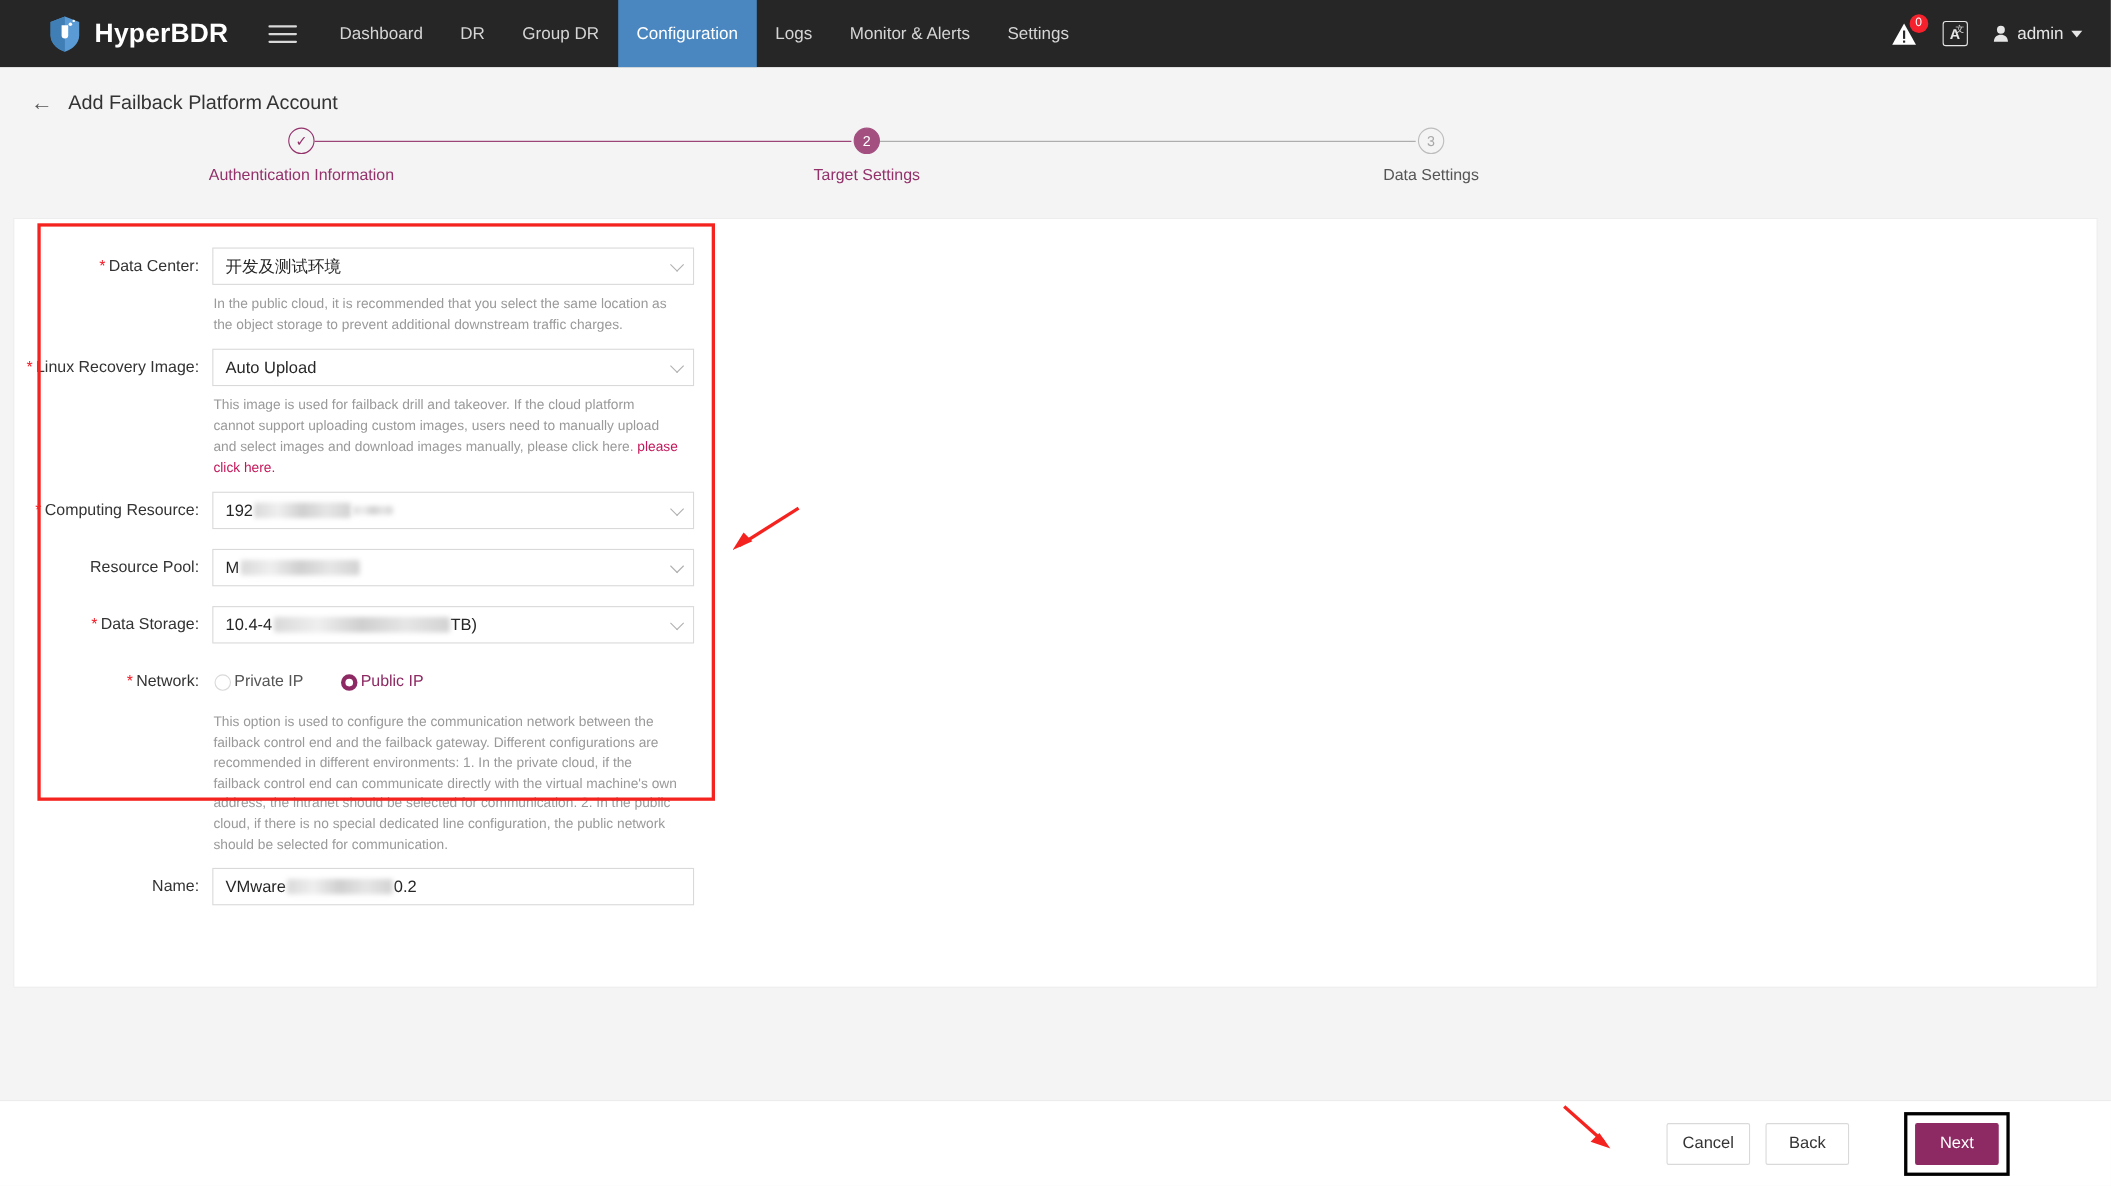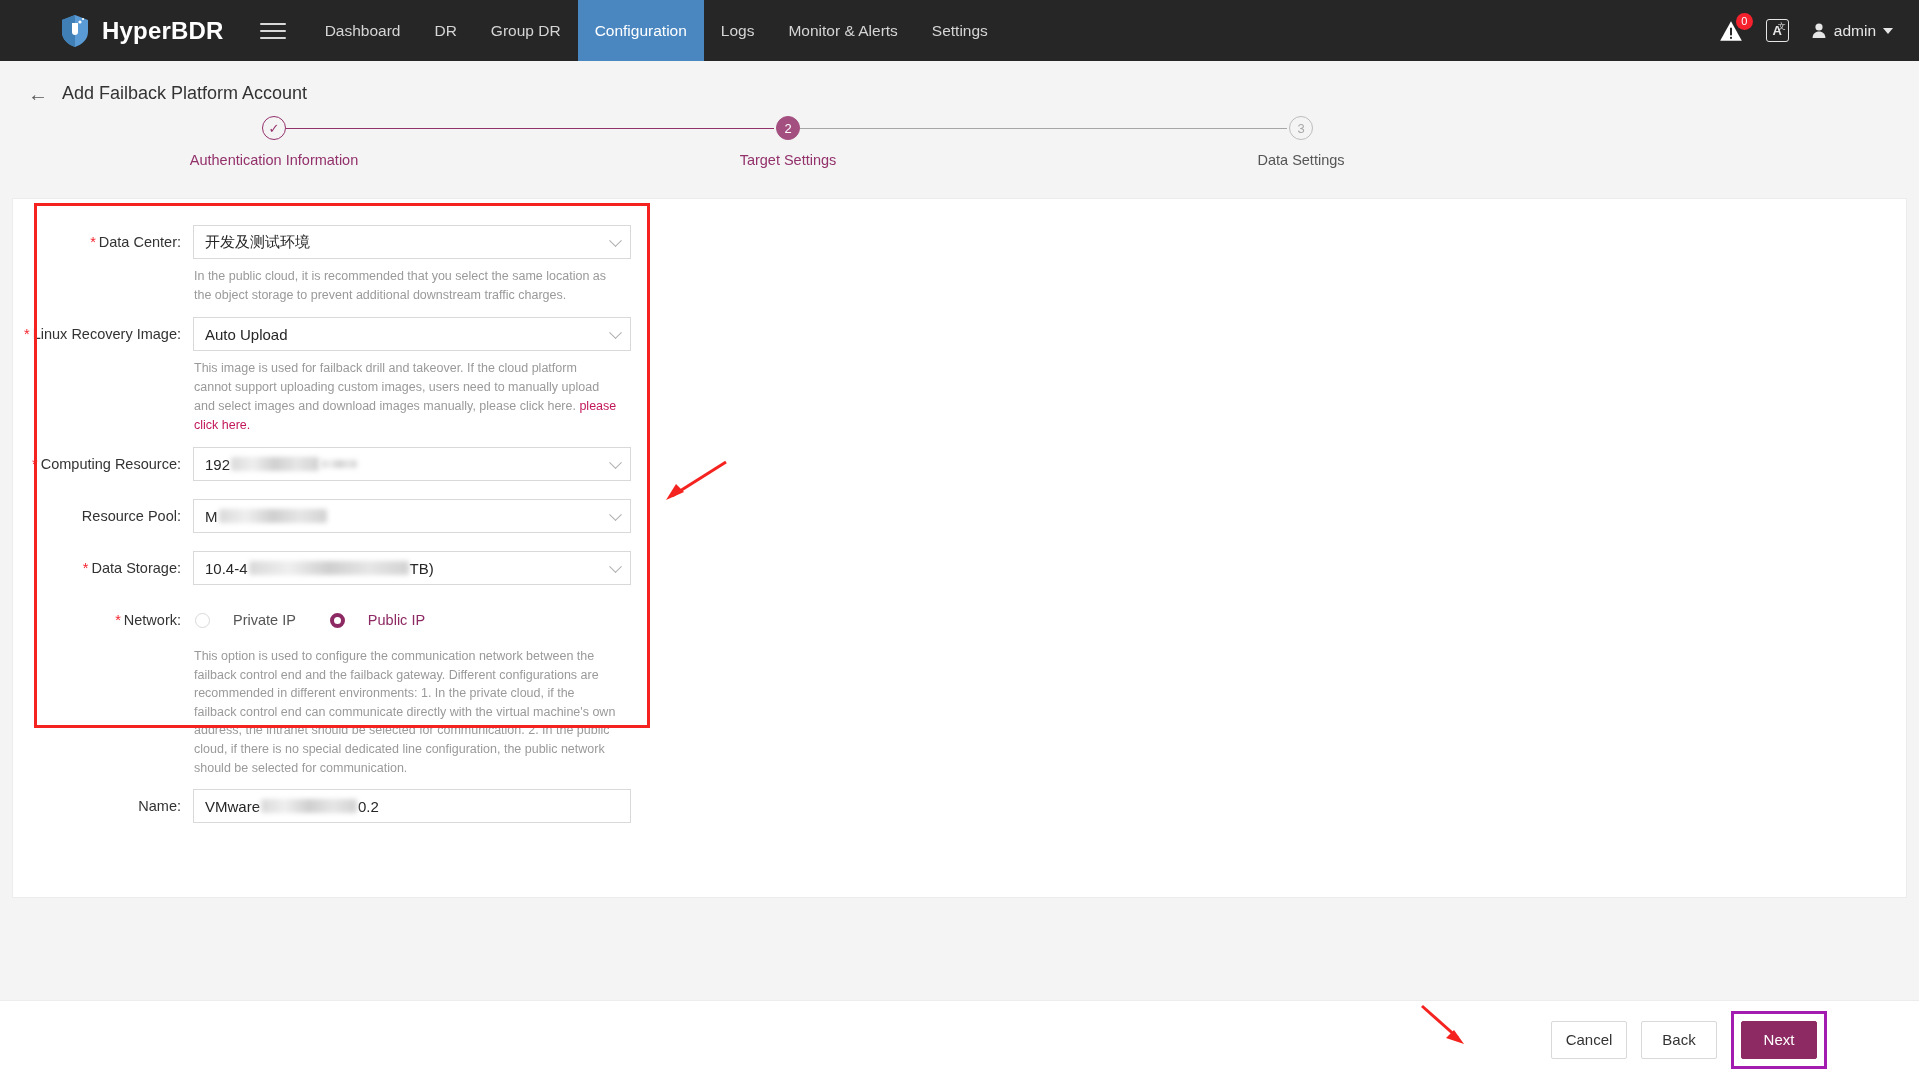--- a/index.html
+++ b/index.html
@@ -7,21 +7,21 @@
     width: 1919px; height: 1078px;
     font-family: "Liberation Sans", sans-serif;
     background: #f4f4f4; overflow: hidden;
   }
 
   
   .topnav {
     height: 61px; background: #262626; display: flex; align-items: center;
     position: relative;
   }
-  .brand { display: flex; align-items: center; padding-left: 44px; gap: 12px; margin-left: 16px; }
+  .brand { display: flex; align-items: center; padding-left: 44px; gap: 12px; }
   .logo-svg { display: block; }
   .brand-name { color: #fff; font-size: 24px; font-weight: bold; letter-spacing: .2px; }
   .hamburger { margin-left: 36px; width: 26px; display: flex; flex-direction: column; gap: 5px; cursor: pointer; }
   .hamburger i { display: block; height: 2px; background: #d8d8d8; border-radius: 1px; }
   .navlinks { display: flex; align-items: center; height: 61px; margin-left: 22px; }
   .navlink {
     color: #d5d5d5; font-size: 15.5px; height: 61px; line-height: 61px;
     padding: 0 17px; cursor: pointer; white-space: nowrap;
   }
   .navlink.active { background: #4a87c0; color: #fff; }
@@ -100,42 +100,42 @@
     font-size: 12.5px; color: #9a9a9a; line-height: 19px; padding: 8px 12px 12px 1px;
     max-width: 436px;
   }
   .hint a { color: #c2185b; text-decoration: none; cursor: pointer; }
   .blur {
     display: inline-block; vertical-align: middle;
     background: linear-gradient(90deg,#d9d9d9,#efefef,#cfcfcf,#e6e6e6,#d2d2d2);
     filter: blur(2.4px); height: 14px; border-radius: 2px; margin: 0 1px;
   }
   .radios { display: flex; align-items: center; height: 34px; gap: 34px; padding-left: 2px; }
-  .radio { display: flex; align-items: center; gap: 23px; cursor: pointer; font-size: 14.5px; }
+  .radio { display: flex; align-items: center; gap: 3px; cursor: pointer; font-size: 14.5px; }
   .rdot { width: 15px; height: 15px; border-radius: 50%; border: 1.3px solid #d9d9d9; background: #fff; }
   .radio.sel .rdot { border: 4.5px solid #8e2a63; background: #fff; }
   .radio .rtxt { color: #555; }
   .radio.sel .rtxt { color: #8e2a63; }
 
   
   .arrow { position: absolute; z-index: 7; }
 
   
   .footer {
     position: absolute; left: 0; bottom: 0; width: 1919px; height: 78px;
     background: #fff; border-top: 1px solid #ececec;
     display: flex; align-items: center; justify-content: flex-end; gap: 14px; padding-right: 92px;
   }
   .btn {
     height: 38px; min-width: 76px; padding: 0 8px; border: 1px solid #d9d9d9;
     background: #fff; border-radius: 2px; font-size: 15px; color: #333; cursor: pointer;
     font-family: "Liberation Sans", sans-serif;
   }
   .btn.primary { background: #8e2a63; border-color: #8e2a63; color: #fff; }
-  .nextwrap { position: relative; padding: 7px; border: 3px solid #a21caf; }
+  .nextwrap { position: relative; padding: 7px; border: 3px solid #000000; margin-left: 36px; }
 </style>
 </head>
 <body>
 
 <div class="topnav">
   <div class="brand">
     <svg class="logo-svg" width="30" height="34" viewBox="0 0 30 34">
       <path d="M15 1 L28 6 V18 C28 26 21 31 15 33 C9 31 2 26 2 18 V6 Z" fill="#5a9bd5"></path>
       <path d="M15 1 L2 6 V18 C2 26 9 31 15 33 Z" fill="#3f7fb5"></path>
       <path d="M12 9 h6 v9 a3 3 0 0 1 -6 0 Z" fill="#fff"></path>

